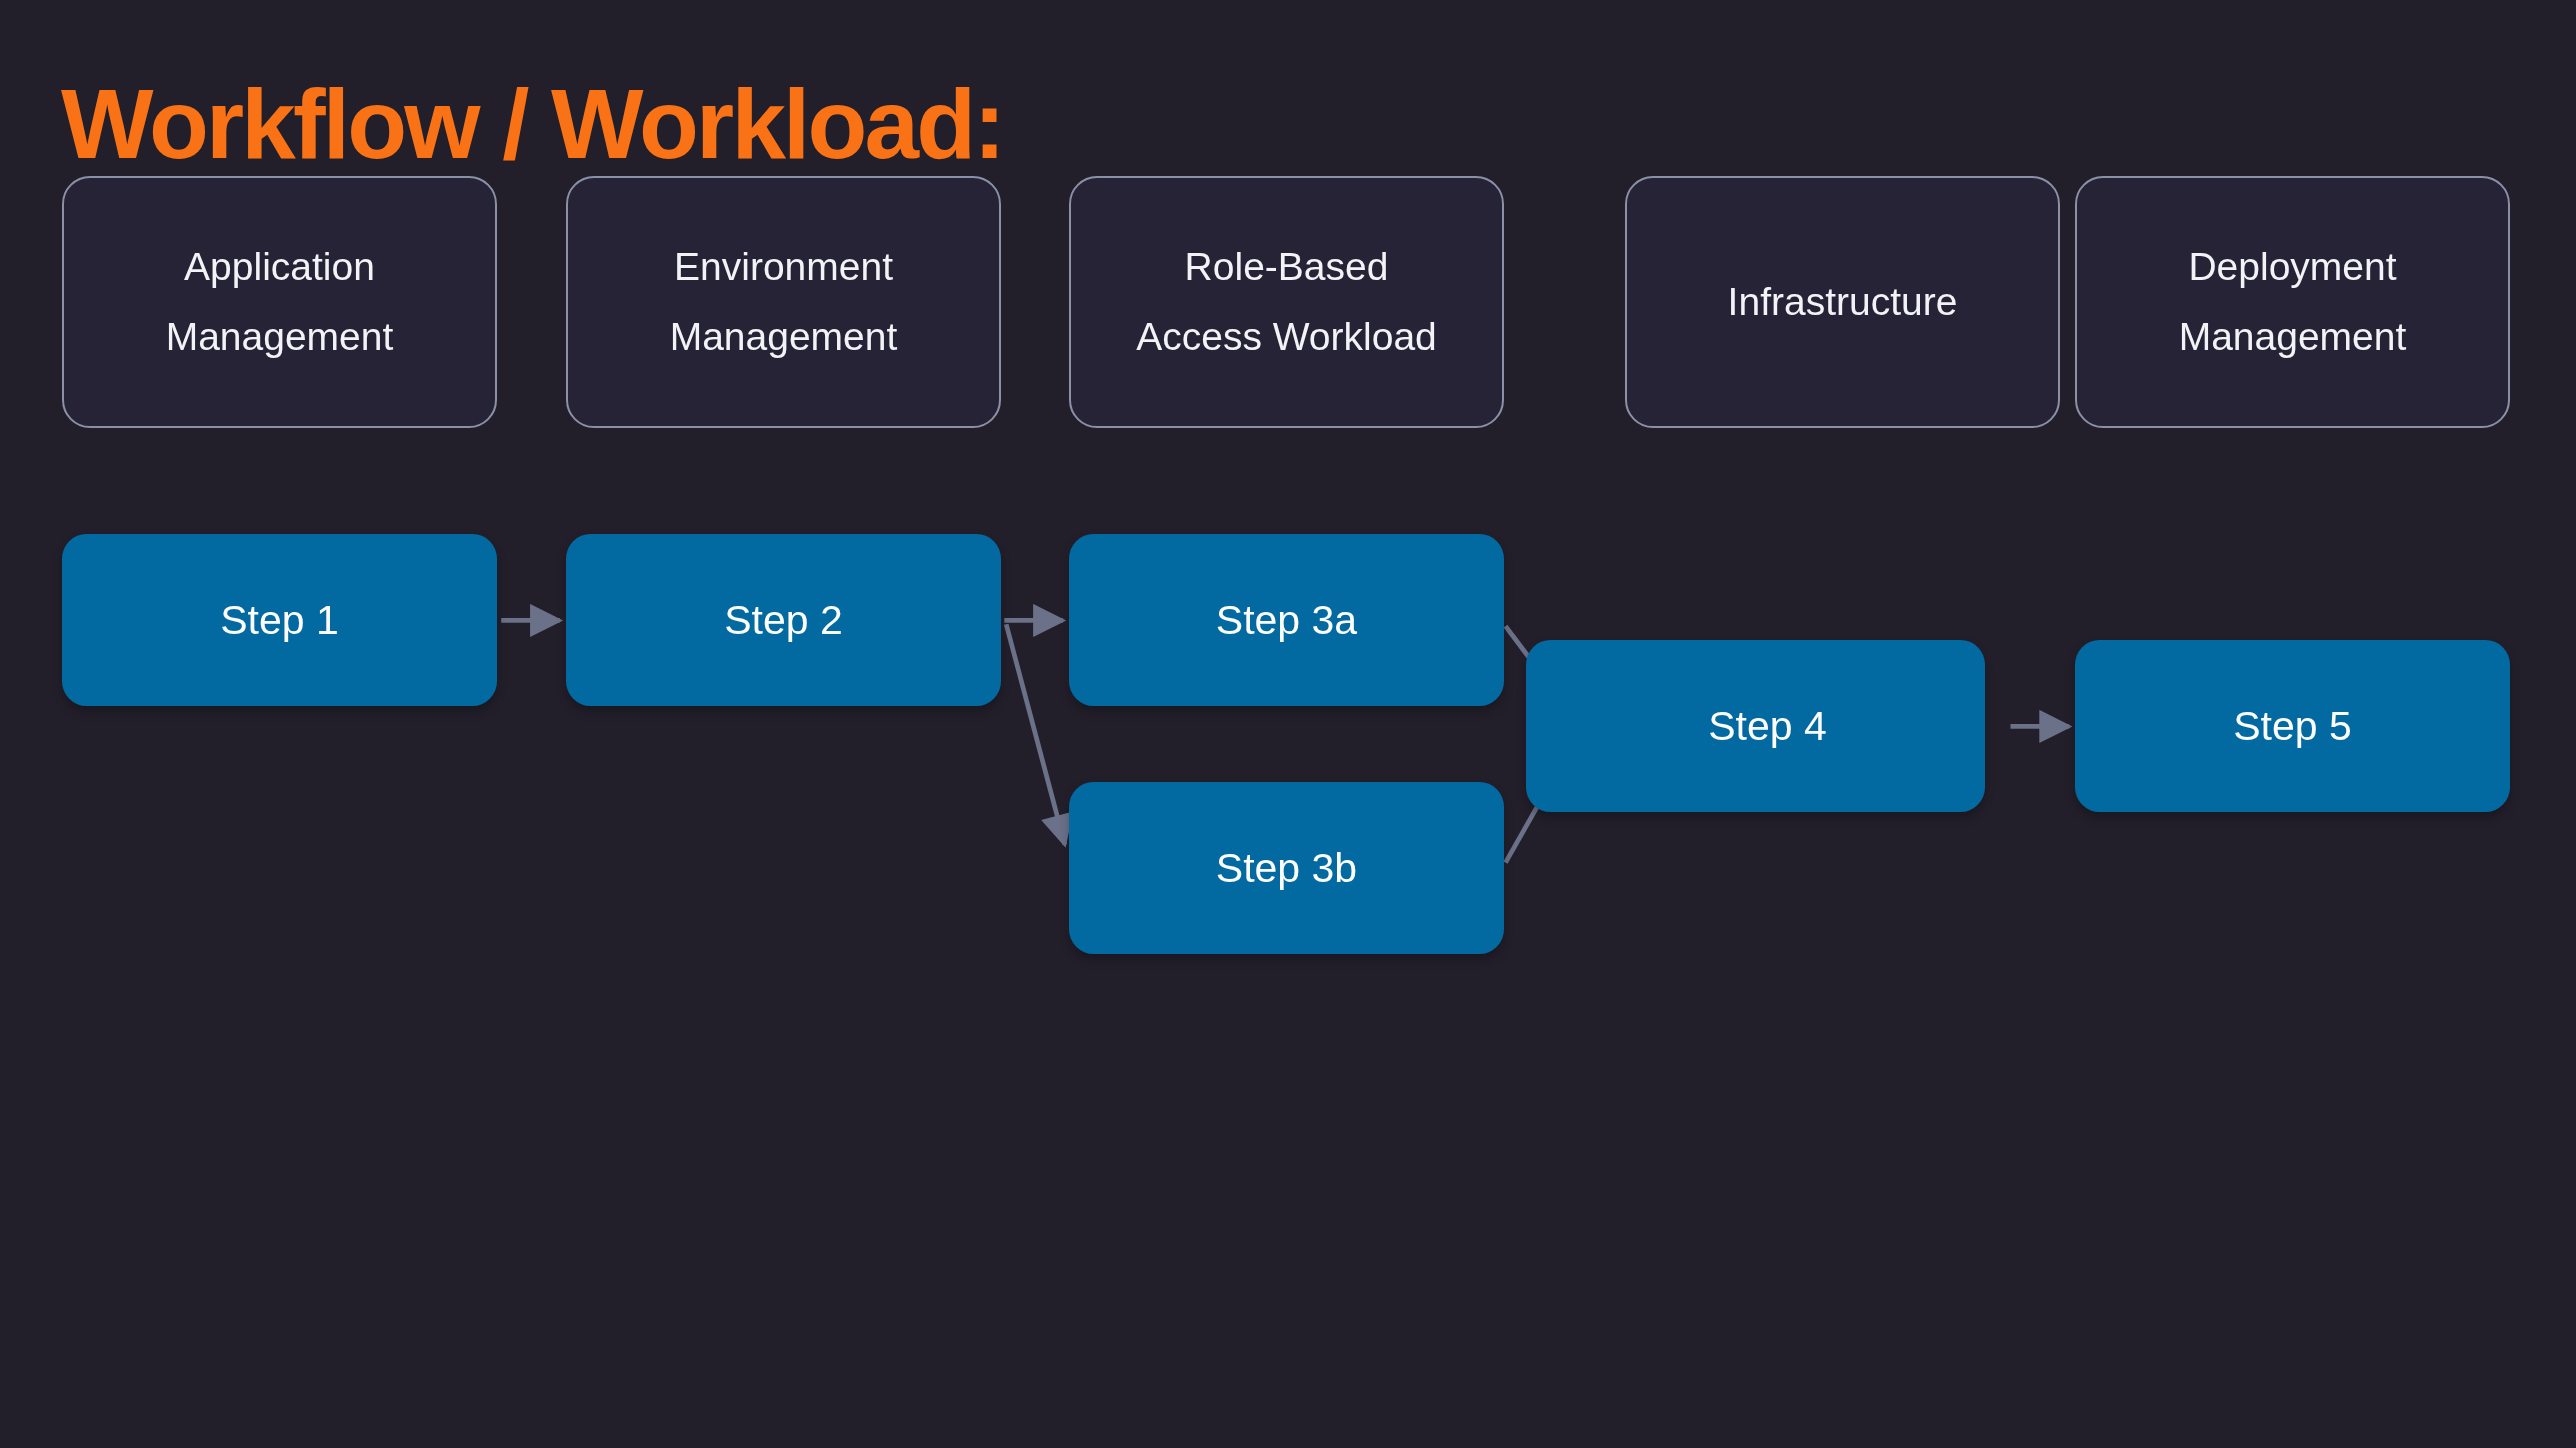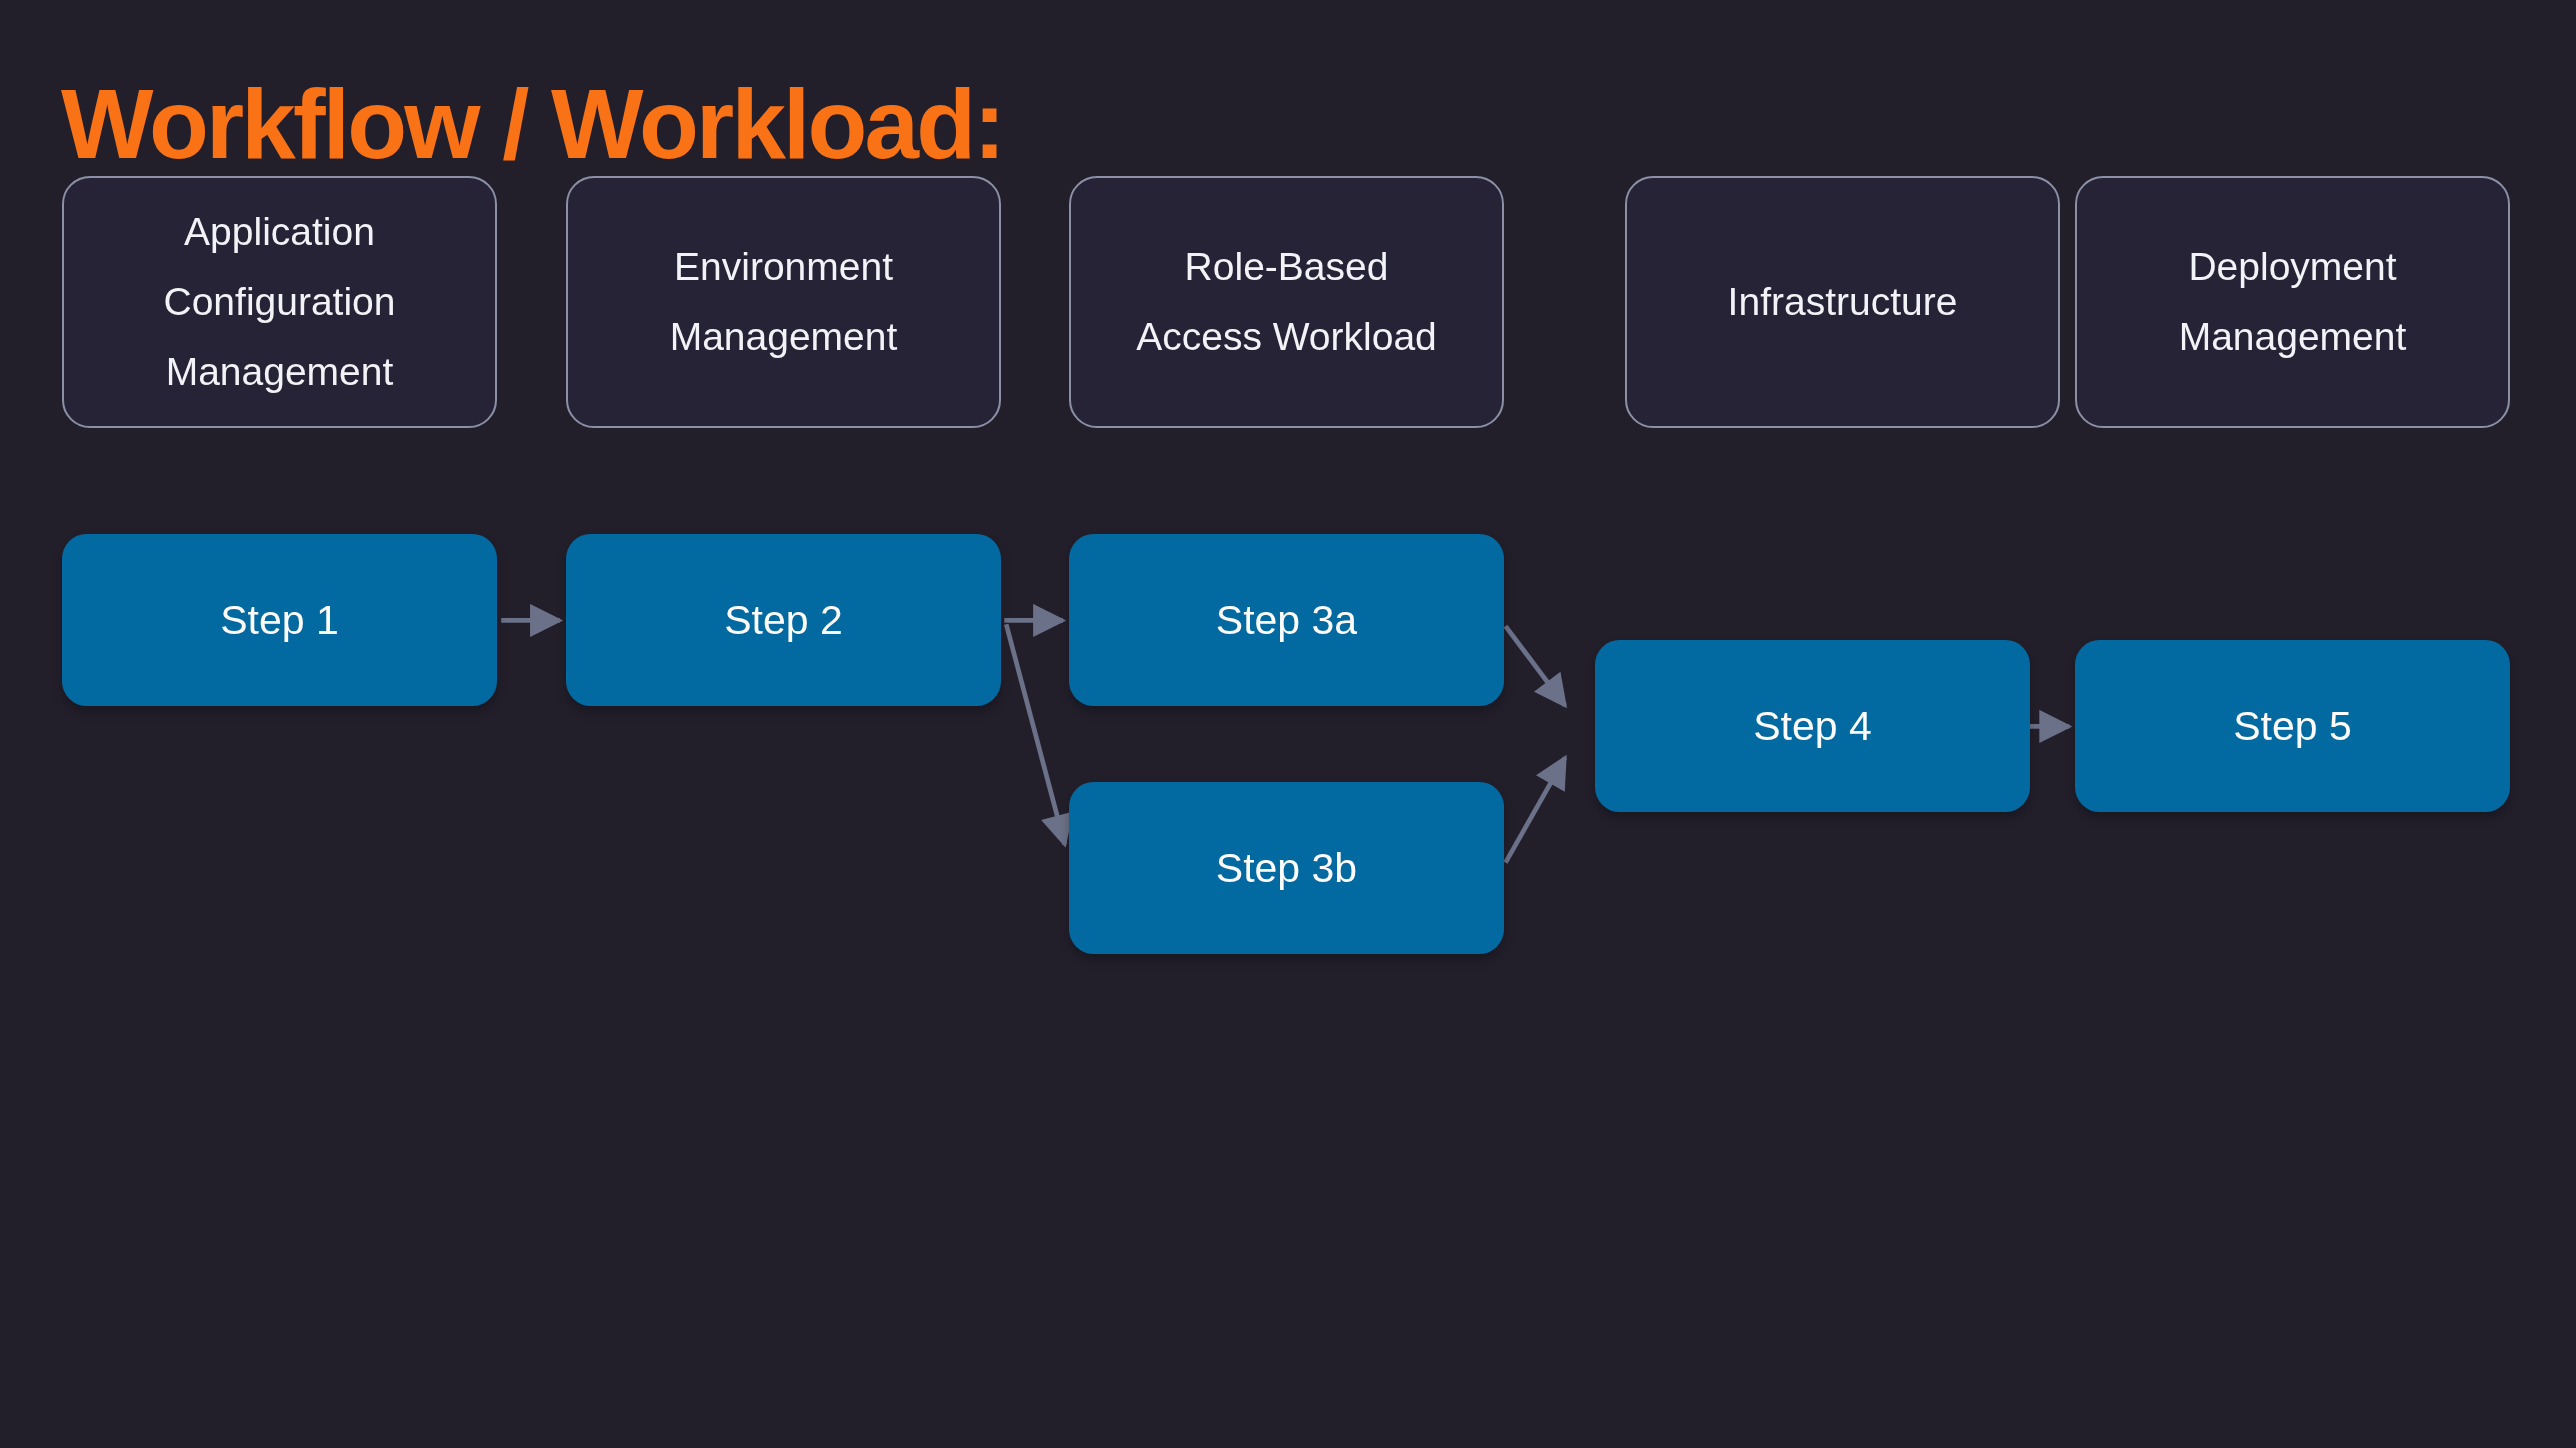--- a/index.html
+++ b/index.html
@@ -61,42 +61,41 @@
     align-items: center;
     color: #fdfdfe;
     font-size: 41px;
     font-weight: 400;
     box-shadow: 0 5.7px 9.5px rgba(0,0,0,0.25);
   }
   .step-1  { left: 62px;   top: 534px; }
   .step-2  { left: 566px;  top: 534px; }
   .step-3a { left: 1069px; top: 534px; }
   .step-3b { left: 1069px; top: 782px; }
-  .step-4  { left: 1595px; top: 640px; }
+  .step-4  { left: 1526px; top: 640px; padding-left: 24px; }
   .step-5  { left: 2075px; top: 640px; }
 
   svg.edges {
     position: absolute;
     left: 0;
     top: 0;
     pointer-events: none;
   }
   svg.edges line {
     stroke: #6b7188;
     stroke-width: 5;
   }
 </style>
 </head>
 <body>
 
 <h1 class="page-title">Workflow / Workload:</h1>
 
 <div class="cap-box cap-1">
   <span class="cap-line">Application</span>
-  <span class="cap-line">Configuration</span>
   <span class="cap-line">Management</span>
 </div>
 <div class="cap-box cap-2">
   <span class="cap-line">Environment</span>
   <span class="cap-line">Management</span>
 </div>
 <div class="cap-box cap-3">
   <span class="cap-line">Role-Based</span>
   <span class="cap-line">Access Workload</span>
 </div>

